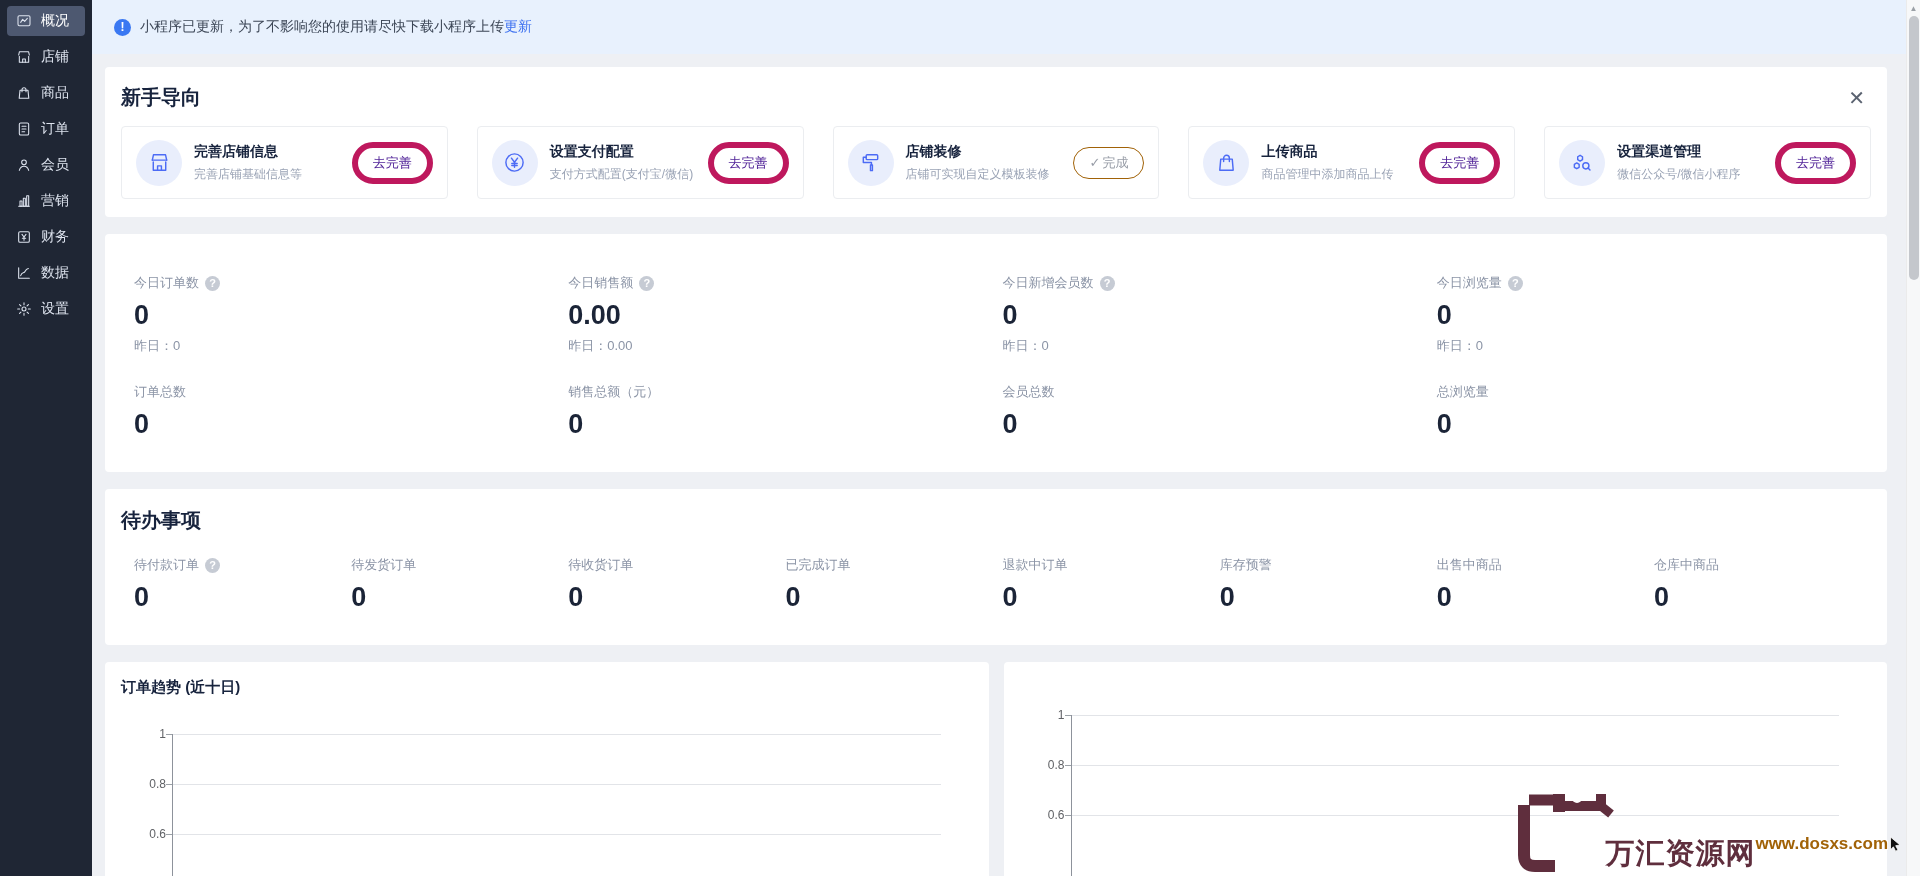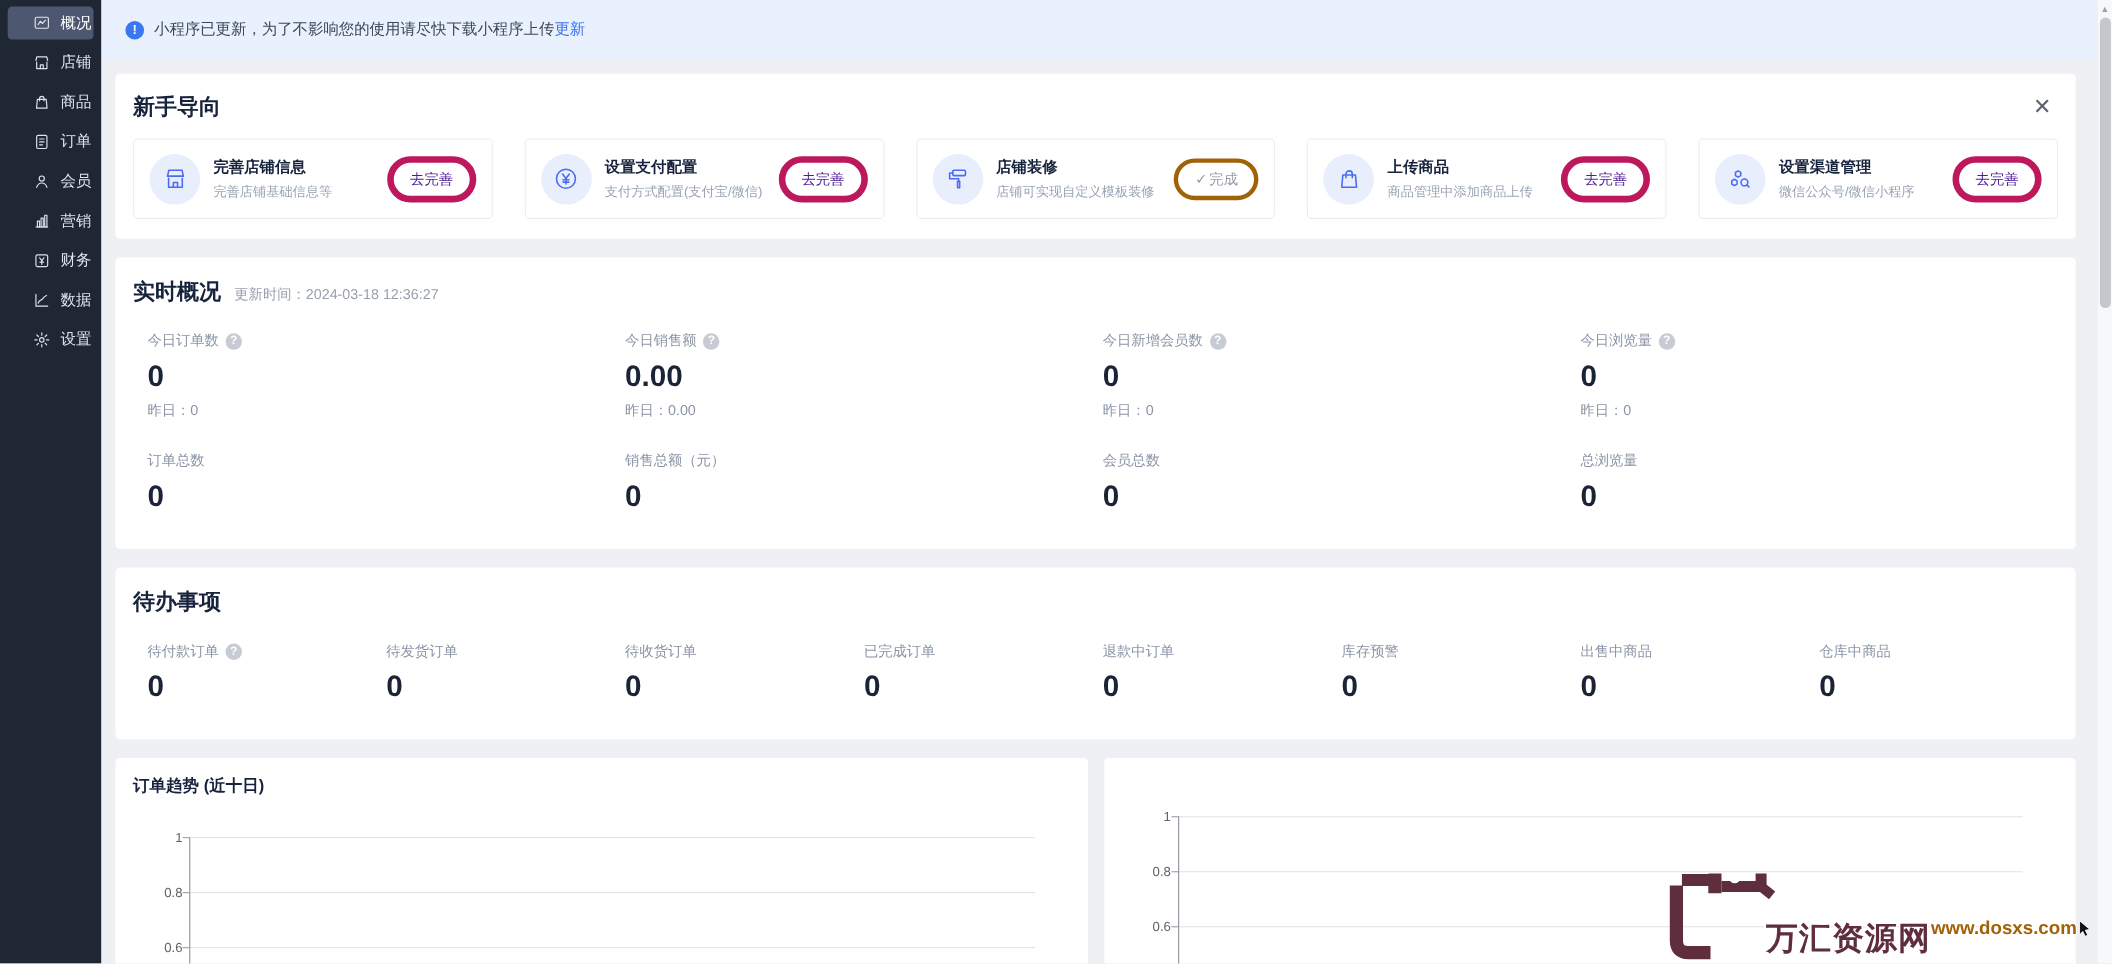--- a/index.html
+++ b/index.html
@@ -3,21 +3,21 @@
 <meta charset="utf-8">
 <style>
   * { margin:0; padding:0; box-sizing:border-box; }
   html,body { width:1920px; height:876px; overflow:hidden; }
   body { font-family:"Liberation Sans","DejaVu Sans",sans-serif; background:#eef0f4; color:#1b2437; }
 
   .app { position:relative; width:1920px; height:876px; }
 
   
   .sidebar { position:absolute; left:0; top:0; width:92px; height:876px; background:#1f2634; z-index:5; }
-  .side-item { display:flex; align-items:center; gap:9px; height:30px; margin:6px 7px; padding:0 23px;
+  .side-item { display:flex; align-items:center; gap:9px; height:30px; margin:6px 7px; padding:0 9px;
                border-radius:4px; color:#dde3ee; font-size:14px; cursor:pointer; white-space:nowrap; }
   .side-item svg { width:16px; height:16px; stroke:#dde3ee; fill:none; stroke-width:1.6; stroke-linecap:round; stroke-linejoin:round; flex:0 0 auto; }
   .side-item.active { background:#4d5870; color:#fff; }
 
   
   .main { position:absolute; left:92px; top:0; width:1828px; height:876px; overflow:hidden; }
 
   .notice { height:54px; background:#e8f1fd; display:flex; align-items:center; padding-left:22px; font-size:14px; color:#3c4656; }
   .notice .info-badge { width:17px; height:17px; border-radius:50%; background:#3a78f2; color:#fff; font-size:12px; font-weight:bold;
                         display:flex; align-items:center; justify-content:center; margin-right:9px; flex:0 0 auto; }
@@ -34,21 +34,21 @@
   .guide-close { font-size:20px; color:#5a6270; line-height:1; cursor:pointer; padding:2px 6px; }
   .guide-row { display:flex; gap:29px; }
   .guide-item { flex:1 1 0; border:1px solid #ebedf0; border-radius:4px; padding:12px 14px; display:flex; align-items:center; min-height:73px; }
   .guide-ico { width:46px; height:46px; border-radius:50%; background:#e9eefc; display:flex; align-items:center; justify-content:center; flex:0 0 auto; }
   .guide-ico svg { width:23px; height:23px; stroke:#4c6bf5; fill:none; stroke-width:1.5; stroke-linecap:round; stroke-linejoin:round; }
   .guide-txt { margin-left:12px; min-width:0; flex:1; }
   .guide-txt .t { font-size:14px; font-weight:bold; color:#17233d; margin-bottom:5px; white-space:nowrap; }
   .guide-txt .s { font-size:12px; color:#9aa3b5; white-space:nowrap; overflow:hidden; text-overflow:ellipsis; }
   .pill { border-radius:999px; font-size:13px; padding:6px 15px; background:#fff; white-space:nowrap; cursor:pointer; flex:0 0 auto; }
   .pill.blue { border:6px solid #be185d; color:#4c1d95; }
-  .pill.done { border:4px solid #a16207; color:#979ca6; cursor:default; }
+  .pill.done { border:1px solid #a16207; color:#979ca6; cursor:default; }
   .pill.done .chk { margin-right:2px; }
 
   
   .rt-card { padding:18px 16px 26px; }
   .rt-head { display:flex; align-items:baseline; gap:12px; }
   .rt-update { font-size:13px; color:#98a0ae; }
   .stat-grid { display:grid; grid-template-columns:repeat(4,1fr); padding-left:13px; margin-top:22px; }
   .stat-label { font-size:13px; color:#8b94a6; display:flex; align-items:center; gap:6px; }
   .help { width:15px; height:15px; border-radius:50%; background:#c6cbd4; color:#fff; font-size:11px; font-weight:bold;
           display:inline-flex; align-items:center; justify-content:center; cursor:pointer; }
@@ -255,24 +255,20 @@
               <div class="t">设置渠道管理</div>
               <div class="s">微信公众号/微信小程序</div>
             </div>
             <button class="pill blue">去完善</button>
           </div>
 
         </div>
       </section>
 
       <section class="card rt-card">
-        <div class="rt-head">
-          <div class="card-title">实时概况</div>
-          <div class="rt-update"><span>更新时间：</span><span>2024-03-18 12:36:27</span></div>
-        </div>
 
         <div class="stat-grid">
           <div class="stat">
             <div class="stat-label">
                 <span>今日订单数</span>
                 <span class="help">?</span>
               </div>
             <div class="stat-value">0</div>
             <div class="stat-sub">昨日：0</div>
           </div>

